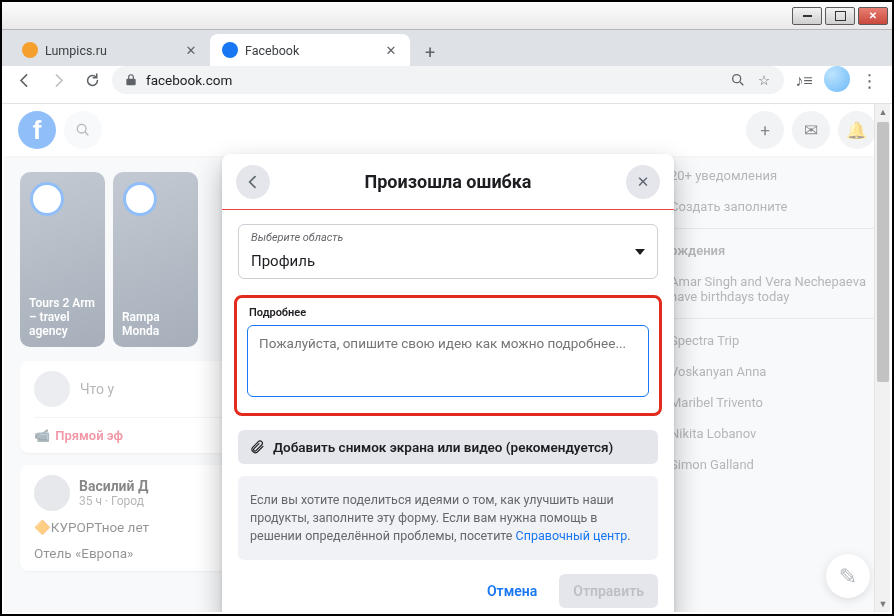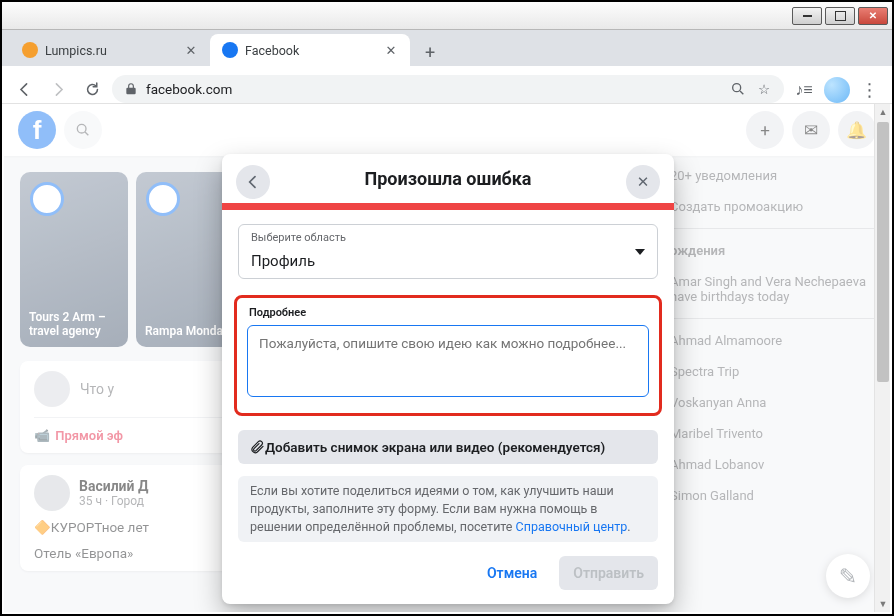--- a/index.html
+++ b/index.html
@@ -16,21 +16,21 @@
 
   
   .tabstrip{height:36px;background:#dee1e6;display:flex;align-items:flex-end;padding-left:8px;}
   .tab{display:flex;align-items:center;gap:7px;height:32px;padding:0 12px;border-radius:8px 8px 0 0;min-width:200px;font-size:12.5px;color:#3c4043;}
   .tab.active{background:#fff;}
   .tab .favicon{width:16px;height:16px;border-radius:50%;}
   .tab-close{width:14px;height:14px;display:flex;align-items:center;justify-content:center;color:#5f6368;margin-left:auto;font-size:13px;}
   .newtab{width:28px;height:28px;display:flex;align-items:center;justify-content:center;color:#5f6368;font-size:18px;margin-left:6px;}
 
   
-  .toolbar{height:38px;background:#fff;border-bottom:1px solid #e2e2e2;display:flex;align-items:flex-end;padding:0 8px;gap:6px;}
+  .toolbar{height:38px;background:#fff;border-bottom:1px solid #e2e2e2;display:flex;align-items:flex-start;padding:0 8px;gap:6px;}
   .nav-btn{width:28px;height:28px;display:flex;align-items:center;justify-content:center;color:#5f6368;border-radius:50%;}
   .nav-btn svg{width:17px;height:17px;fill:#5f6368;}
   .omnibox{flex:1;height:28px;background:#f1f3f4;border-radius:14px;display:flex;align-items:center;padding:0 12px;gap:8px;font-size:13.5px;color:#202124;}
   .lock{width:14px;height:14px;}
   .omni-right{margin-left:auto;display:flex;gap:10px;align-items:center;color:#5f6368;}
   .tb-icon{width:16px;height:16px;display:flex;align-items:center;justify-content:center;}
   .avatar{width:26px;height:26px;border-radius:50%;background:radial-gradient(circle at 30% 30%,#bde4ff,#6db9f7);}
   .dots{font-size:18px;letter-spacing:1px;color:#5f6368;}
 
   
@@ -41,58 +41,58 @@
   .fb-logo{width:38px;height:38px;border-radius:50%;background:#1877f2;display:flex;align-items:center;justify-content:center;}
   .fb-logo span{color:#fff;font-weight:800;font-size:26px;font-family:Arial;}
   .fb-search{width:38px;height:38px;background:#f0f2f5;border-radius:50%;display:flex;align-items:center;justify-content:center;color:#65676b;}
   .fb-right{margin-left:auto;display:flex;gap:8px;}
   .fb-ico{width:38px;height:38px;border-radius:50%;background:#e4e6eb;display:flex;align-items:center;justify-content:center;font-size:17px;color:#050505;}
 
   
   .backdrop{position:absolute;inset:0;top:52px;background:#f0f2f5;padding:16px;}
   .faded{filter:opacity(.48);}
   .stories{display:flex;gap:8px;}
-  .story{width:108px;height:175px;border-radius:10px;background:linear-gradient(160deg,#8290a3,#46576e);position:relative;color:#fff;font-size:12px;font-weight:600;display:flex;align-items:flex-end;padding:9px;}
+  .story{width:85px;height:175px;border-radius:10px;background:linear-gradient(160deg,#8290a3,#46576e);position:relative;color:#fff;font-size:12px;font-weight:600;display:flex;align-items:flex-end;padding:9px;}
   .story-avatar{width:34px;height:34px;border-radius:50%;border:3px solid #1877f2;background:#fff;position:absolute;top:10px;left:10px;}
   .composer{margin-top:14px;background:#fff;border-radius:8px;padding:10px 14px;box-shadow:0 1px 2px rgba(0,0,0,.08);width:470px;}
   .composer-row{display:flex;align-items:center;gap:10px;color:#65676b;font-size:14px;}
   .composer-avatar{width:36px;height:36px;border-radius:50%;background:#d8dadf;}
   .composer-divider{height:1px;background:#e4e6eb;margin:10px 0;}
   .live{color:#e42645;font-weight:600;display:flex;align-items:center;gap:5px;font-size:13px;}
   .post{margin-top:12px;background:#fff;border-radius:8px;padding:10px 14px;box-shadow:0 1px 2px rgba(0,0,0,.08);width:470px;}
   .post-h{display:flex;gap:9px;align-items:center;}
   .post-av{width:36px;height:36px;border-radius:50%;background:#ccd0d5;}
   .post-name{font-weight:700;font-size:14px;color:#050505;}
   .post-sub{font-size:12px;color:#65676b;}
 
   .right-col{position:absolute;right:14px;top:4px;width:210px;font-size:13px;color:#65676b;}
   .right-col .item{padding:8px 4px;}
   .right-col .sep{height:1px;background:#ced0d4;margin:6px 0;}
   .rc-head{font-weight:600;}
   .fab{position:absolute;right:20px;bottom:14px;width:44px;height:44px;border-radius:50%;background:#fff;box-shadow:0 2px 8px rgba(0,0,0,.25);display:flex;align-items:center;justify-content:center;color:#606770;font-size:22px;}
 
   
   .modal{position:absolute;left:218px;top:50px;width:452px;background:#fff;border-radius:8px;box-shadow:0 12px 28px rgba(0,0,0,.28),0 2px 4px rgba(0,0,0,.1);padding-bottom:10px;z-index:20;}
-  .modal-hd{display:flex;align-items:center;justify-content:center;position:relative;height:56px;border-bottom:7px solid #ef4444;}
+  .modal-hd{display:flex;align-items:center;justify-content:center;position:relative;height:56px;border-bottom:1px solid #ef4444;}
   .modal-title{font-size:18px;font-weight:700;color:#1c1e21;}
   .circ-btn{position:absolute;width:34px;height:34px;border-radius:50%;background:#e4e6eb;display:flex;align-items:center;justify-content:center;color:#606770;top:11px;}
   .back-btn{left:14px;}
   .close-btn{right:14px;font-size:15px;}
   .modal-body{padding:14px 16px 4px;}
   .q{font-size:16px;font-weight:700;color:#1c1e21;line-height:1.3;margin-bottom:14px;}
   .select{border:1px solid #ccd0d5;border-radius:6px;padding:6px 12px 8px;position:relative;margin-bottom:16px;cursor:pointer;}
-  .select-lab{font-size:11px;color:#65676b;}
+  .select-lab{font-size:11px;color:#65676b;font-style:italic;}
   .select-val{font-size:15px;color:#1c1e21;margin-top:8px;}
   .select-caret{position:absolute;right:12px;top:50%;transform:translateY(-50%);border-left:5px solid transparent;border-right:5px solid transparent;border-top:6px solid #1c1e21;}
   .hl{border:3px solid #e22b1e;border-radius:8px;padding:8px 10px 12px;margin:0 -4px 14px;}
   .hl-lab{font-size:11px;font-weight:600;color:#1c1e21;margin:0 0 6px 2px;}
   .ta{width:100%;min-height:72px;border:1px solid #1877f2;border-radius:6px;padding:9px 11px;font-size:13.5px;color:#8a8d91;outline:none;resize:none;font-family:inherit;}
-  .attach{display:flex;align-items:center;gap:0;background:#e4e6eb;border-radius:6px;padding:9px 11px;font-size:13.5px;font-weight:600;color:#1c1e21;margin-bottom:12px;cursor:pointer;}
+  .attach{display:flex;align-items:center;gap:8px;background:#e4e6eb;border-radius:6px;padding:9px 11px;font-size:13.5px;font-weight:600;color:#1c1e21;margin-bottom:12px;cursor:pointer;}
   .attach svg{width:16px;height:16px;}
-  .note{background:#f0f2f5;border-radius:6px;padding:6px 12px;font-size:12.5px;color:#65676b;line-height:1.45;}
+  .note{background:#f0f2f5;border-radius:6px;padding:15px 12px;font-size:12.5px;color:#65676b;line-height:1.45;}
   .note a{color:#1877f2;text-decoration:none;}
   .modal-ft{display:flex;justify-content:flex-end;gap:8px;padding:10px 16px 4px;border-top:none;}
   .btn{height:34px;padding:0 14px;border-radius:6px;font-size:14px;font-weight:600;display:flex;align-items:center;border:0;cursor:pointer;}
   .btn-cancel{background:transparent;color:#1877f2;}
   .btn-submit{background:#e4e6eb;color:#bcc0c4;}
 
   .scrollbar{position:absolute;right:0;top:0;width:16px;height:100%;background:#f1f1f1;border-left:1px solid #e3e3e3;}
   .thumb{position:absolute;left:2px;width:12px;top:18px;height:260px;background:#c2c2c2;border-radius:2px;}
   .sarrow{position:absolute;left:0;width:16px;height:16px;display:flex;align-items:center;justify-content:center;color:#7a7a7a;font-size:9px;}
   .sarrow.up{top:0;}
@@ -203,30 +203,29 @@
           <div class="post-name">Василий Д</div>
           <div class="post-sub">35 ч · Город</div>
         </div>
       </div>
       <div style="margin-top:8px;font-size:13.5px;color:#1c1e21">🔶КУРОРТное лет</div>
       <div style="margin-top:10px;font-size:13.5px;color:#1c1e21">Отель «Европа»</div>
     </div>
 
     <div class="right-col">
       <div class="item">20+ уведомления</div>
-      <div class="item">Создать промоакцию</div>
+      <div class="item">Создать заполните</div>
       <div class="sep"></div>
       <div class="item rc-head">ождения</div>
       <div class="item">Amar Singh and Vera Nechepaeva have birthdays today</div>
       <div class="sep"></div>
-      <div class="item">Ahmad Almamoore</div>
       <div class="item">Spectra Trip</div>
       <div class="item">Voskanyan Anna</div>
       <div class="item">Maribel Trivento</div>
-      <div class="item">Ahmad Lobanov</div>
+      <div class="item">Nikita Lobanov</div>
       <div class="item">Simon Galland</div>
     </div>
     <div class="fab">✎</div>
   </div>
 
   <div class="modal">
     <div class="modal-hd">
       <div class="circ-btn back-btn">
           <svg width="16" height="16" viewBox="0 0 24 24">
             <path d="M15 4l-8 8 8 8" stroke="#606770" stroke-width="2.5" fill="none" stroke-linecap="round"></path>

